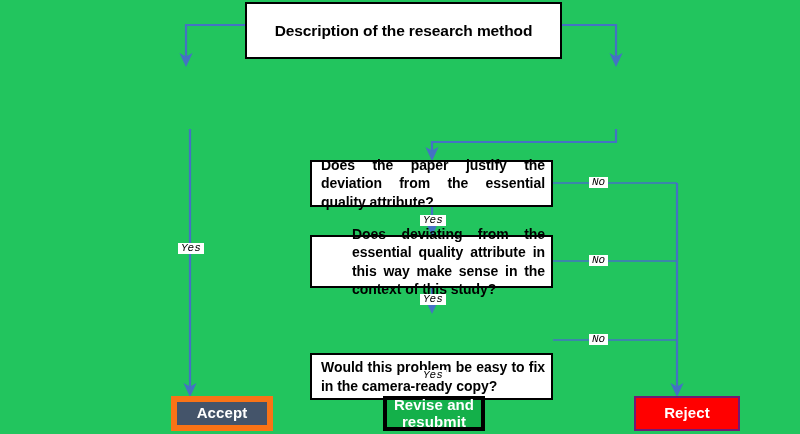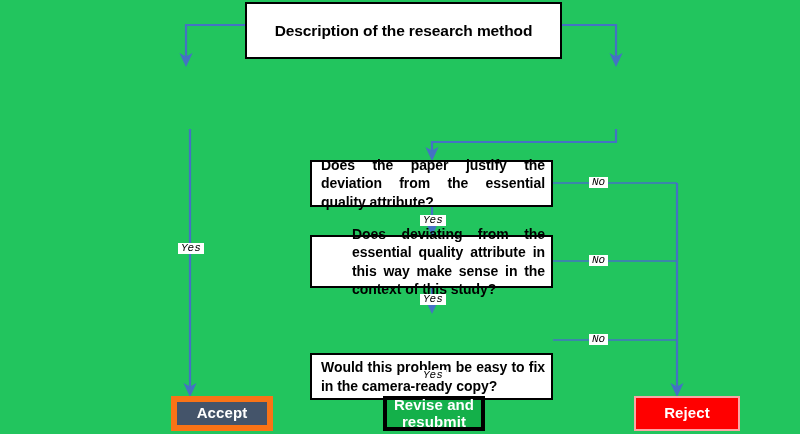--- a/index.html
+++ b/index.html
@@ -125,21 +125,21 @@
     height: 35px;
     background: #14B04A;
     border: 4px solid #000000;
   }
   #node-reject {
     left: 634px;
     top: 396px;
     width: 106px;
     height: 35px;
     background: #FF0000;
-    border: 2px solid #fca5a5;
+    border: 2px solid #701a75;
   }
 
   
   .edge-label {
     position: absolute;
     font-family: Liberation Mono, monospace;
     font-size: 11px;
     font-style: italic;
     color: #000000;
     background: #ffffff;

